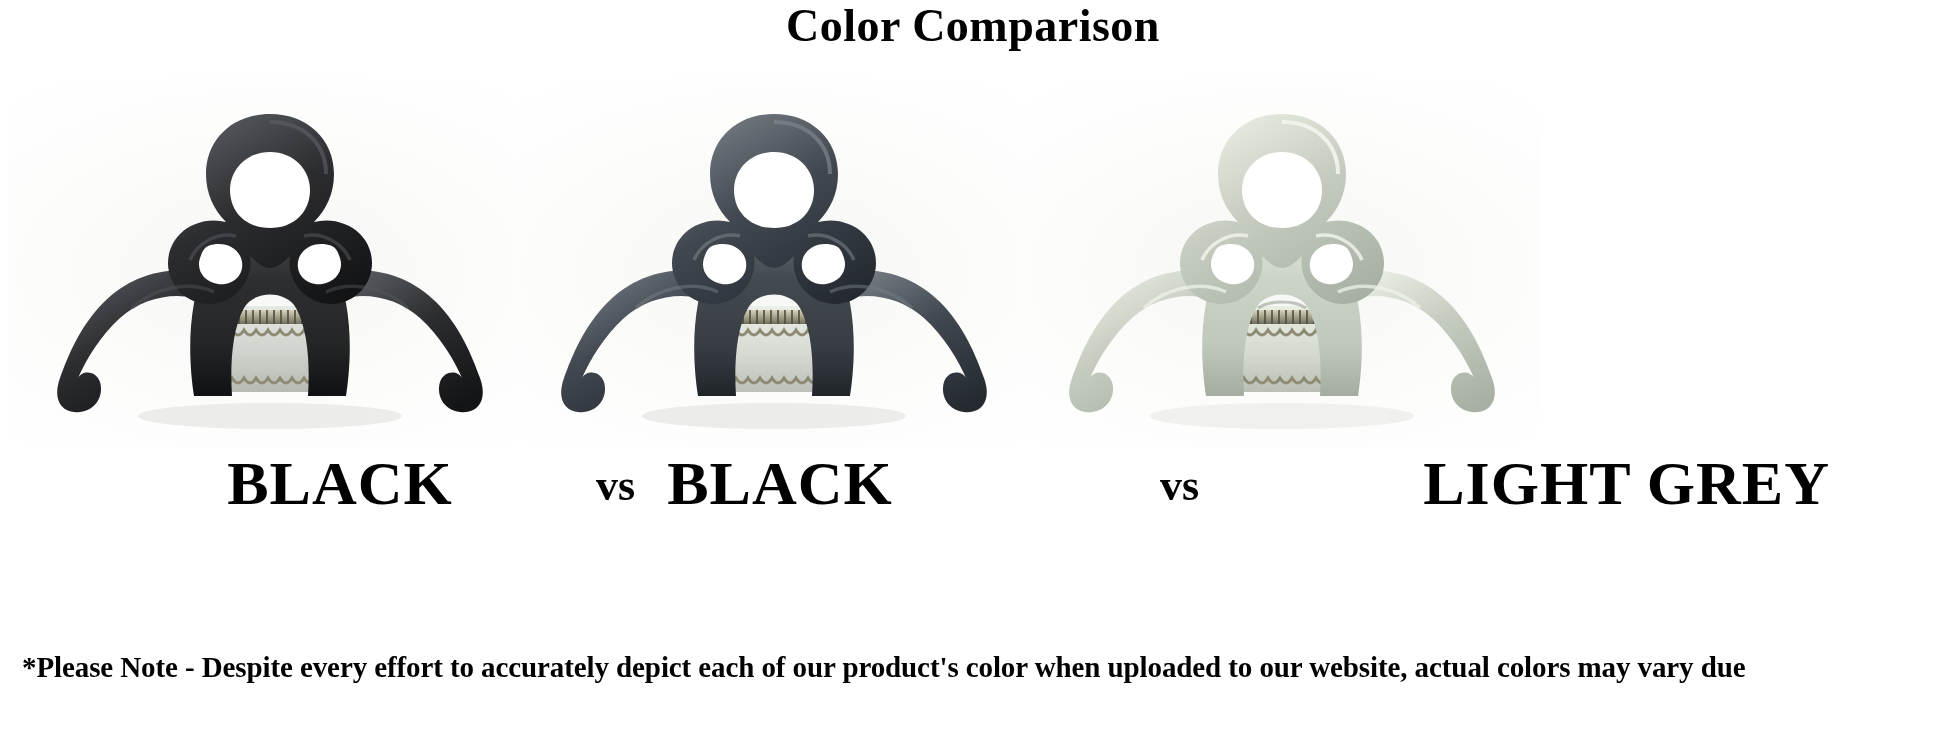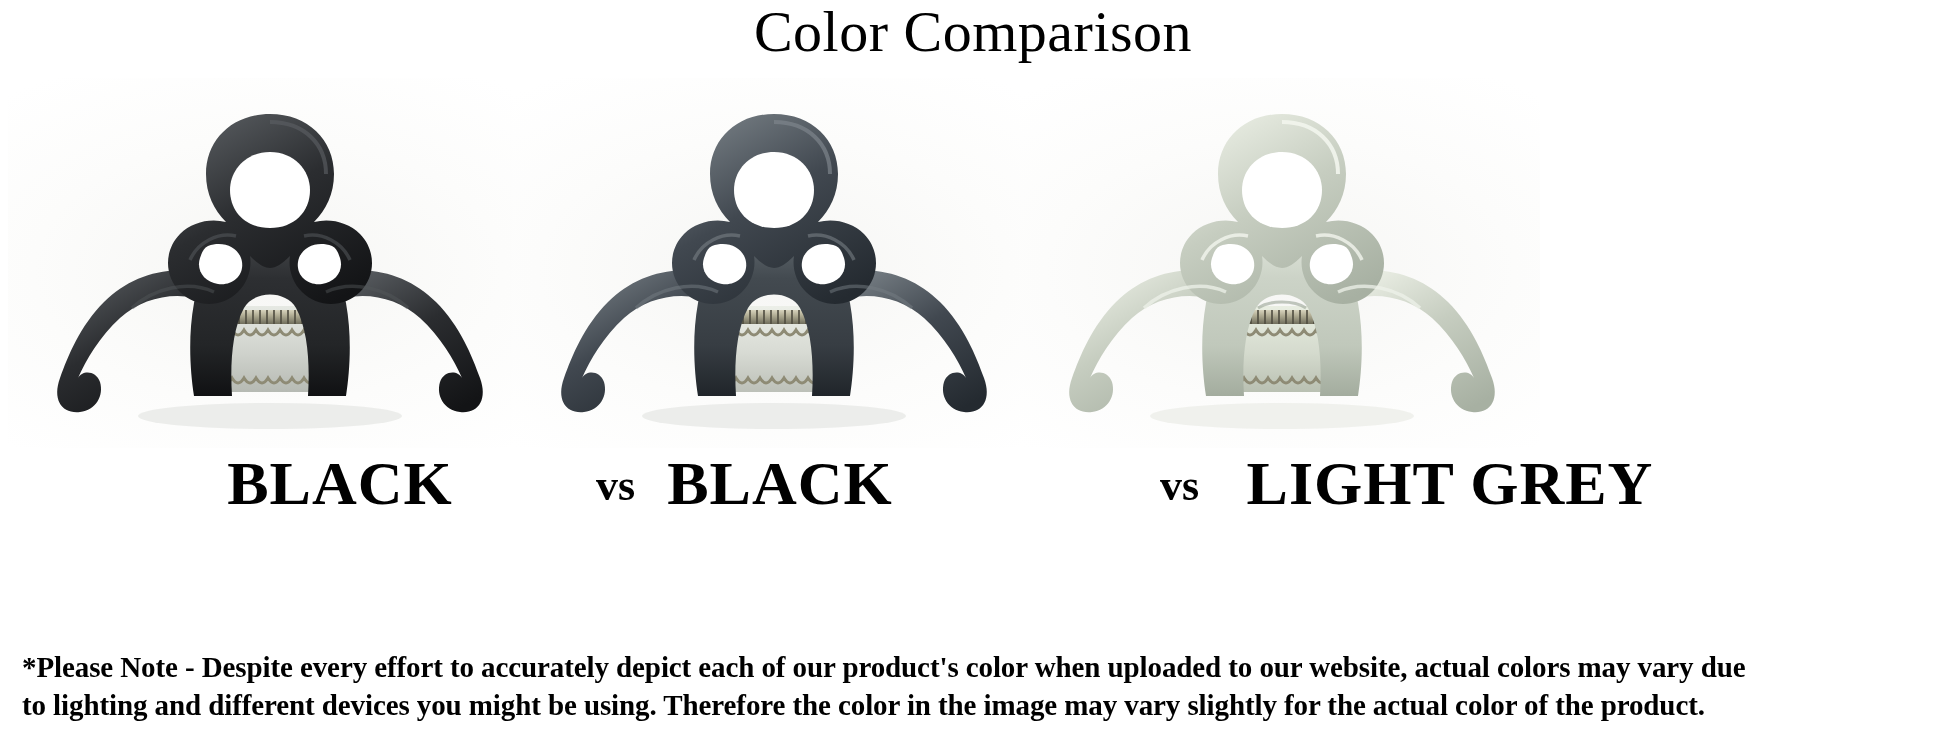--- a/index.html
+++ b/index.html
@@ -17,22 +17,22 @@
     font-family: "Liberation Serif", "DejaVu Serif", serif;
   }
 
   
   #title {
     position: absolute;
     top: 2px;
     left: 0;
     width: 1946px;
     text-align: center;
-    font-size: 58px;
-    font-weight: normal;
+    font-size: 46px;
+    font-weight: bold;
     letter-spacing: 0.5px;
     color: #000000;
     line-height: 1.05;
   }
 
   
   #products {
     position: absolute;
     top: 78px;
     left: 0;
@@ -86,21 +86,21 @@
     text-align: center;
     font-size: 62px;
     font-weight: bold;
     letter-spacing: 1px;
     color: #000000;
     line-height: 1;
     white-space: nowrap;
   }
   .label-name.n0 { left: 80px; }
   .label-name.n1 { left: 520px; }
-  .label-name.n2 { left: 1070px; width: 760px; }
+  .label-name.n2 { left: 1070px; width: 760px; text-align: right; }
 
   .vs {
     position: absolute;
     top: 12px;
     font-size: 44px;
     font-weight: bold;
     color: #000000;
     line-height: 1;
     font-style: normal;
   }
@@ -455,16 +455,15 @@
   <div id="labels">
     <div class="label-name n0">BLACK</div>
     <div class="vs v0">vs</div>
     <div class="label-name n1">BLACK</div>
     <div class="vs v1">vs</div>
     <div class="label-name n2">LIGHT GREY</div>
   </div>
 
   <div id="fineprint">
     <span class="fp-line">*Please Note - Despite every effort to accurately depict each of our product's color when uploaded to our website, actual colors may vary due</span>
-    <span class="fp-line">to lighting and different devices you might be using. Therefore the color in the image may vary slightly for the actual color of the product.</span>
   </div>
 
 </div>
 
 </body></html>

